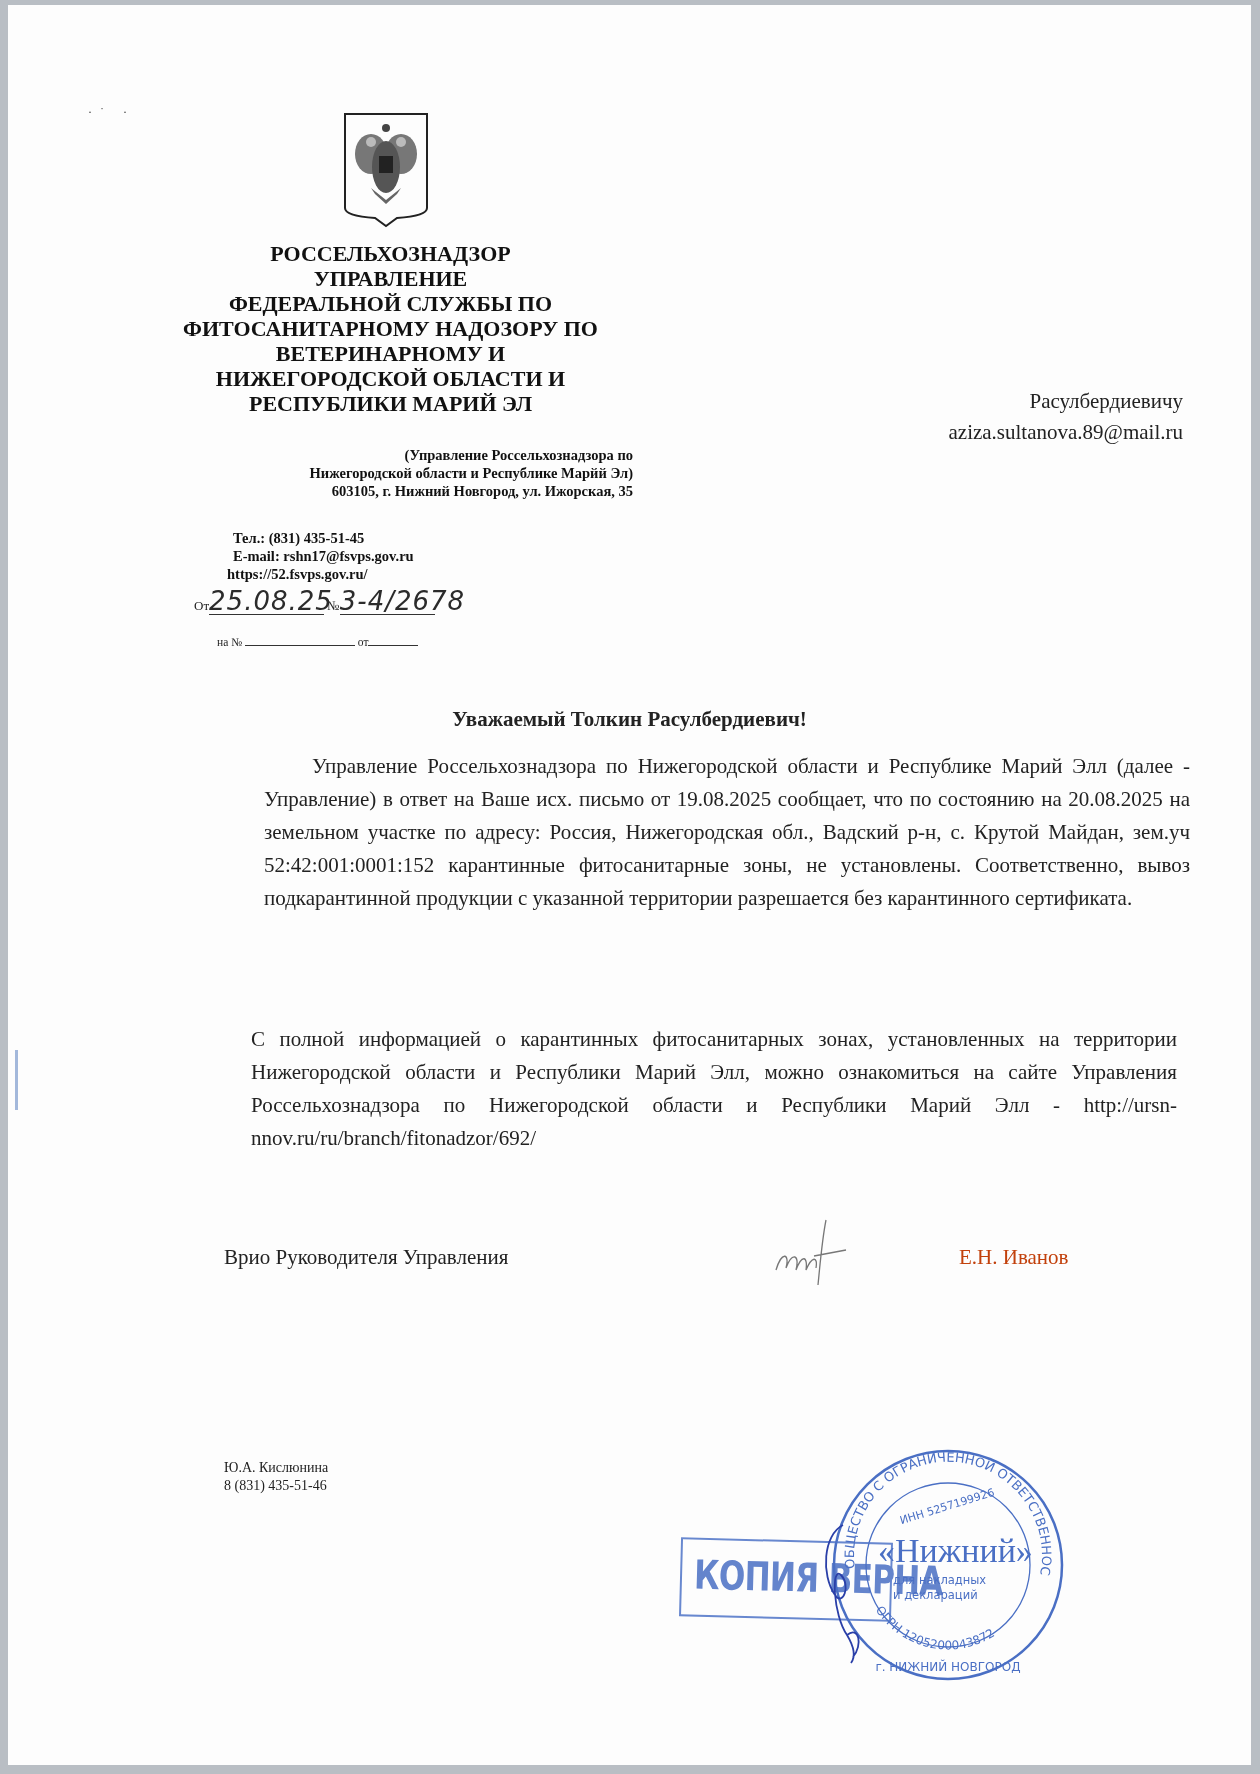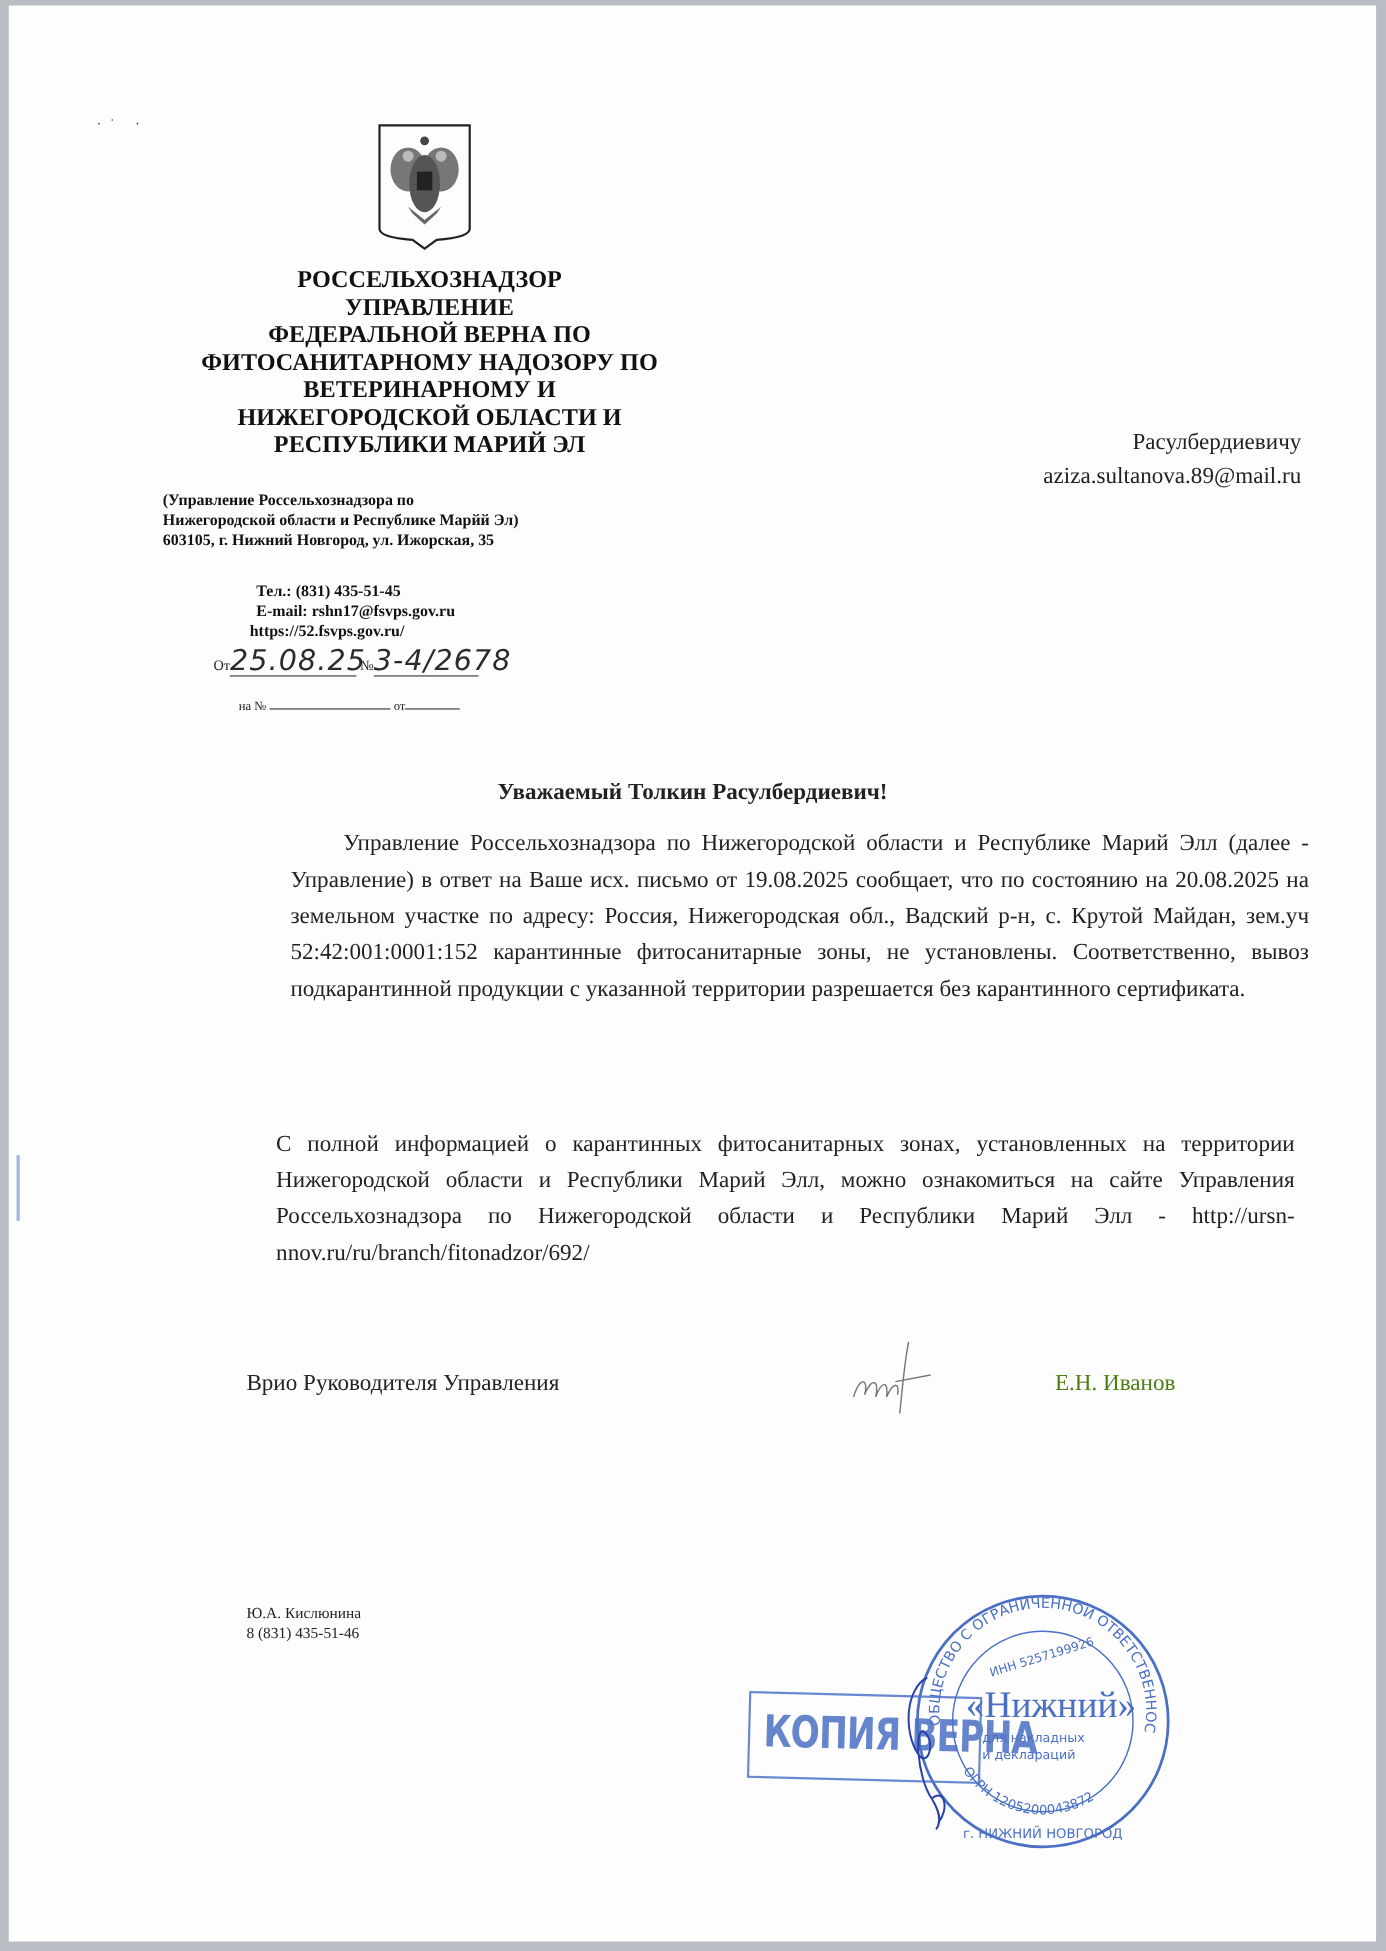--- a/index.html
+++ b/index.html
@@ -29,21 +29,21 @@
     width: 90px; height: 116px;
   }
   .org {
     position: absolute; left: 140px; top: 236px; width: 485px;
     text-align: center; font-weight: bold;
     font-size: 22px; line-height: 25px; color: #111;
   }
   .org div { white-space: nowrap; }
   .org-sub {
     position: absolute; left: 140px; top: 441px; width: 485px;
-    text-align: left; font-weight: bold;
+    text-align: right; font-weight: bold;
     font-size: 14.5px; line-height: 18px; color: #111;
   }
   .org-sub div { white-space: nowrap; }
   .contacts {
     position: absolute; left: 225px; top: 504px;
     font-weight: bold; font-size: 14.5px; line-height: 18px; color: #111; margin-top: 20px;
   }
   .contacts .url { margin-left: -6px; }
   .regnum {
     position: absolute; left: 186px; top: 583px;
@@ -75,21 +75,21 @@
   }
   .body-text {
     position: absolute; left: 243px; width: 926px;
     font-size: 21px; line-height: 33px; text-align: justify; color: #222;
     font-family: "Liberation Serif", serif;
   }
   .p1 { top: 745px; text-indent: 48px; margin-left: 13px; }
   .p2 { top: 1018px; }
   
   .sig-title { position: absolute; left: 216px; top: 1240px; font-size: 21px; color: #222; }
-  .sig-name { position: absolute; left: 951px; top: 1240px; font-size: 21px; color: #4d7c0f; }
+  .sig-name { position: absolute; left: 951px; top: 1240px; font-size: 21px; color: #c2410c; }
   .sig-mark { position: absolute; left: 760px; top: 1205px; width: 110px; height: 80px; }
   
   .executor {
     position: absolute; left: 216px; top: 1454px;
     font-size: 14px; line-height: 18px; color: #222;
   }
   
   .copy-stamp {
     position: absolute; left: 672px; top: 1535px; width: 208px; height: 75px;
     border: 2px solid #4f74c8; opacity: .85;
@@ -134,21 +134,21 @@
       <rect x="38" y="44" width="14" height="17" fill="#222"></rect>
       <circle cx="30" cy="30" r="5" fill="#bbb"></circle>
       <circle cx="60" cy="30" r="5" fill="#bbb"></circle>
       <path d="M30 76 L45 88 L60 76 L56 82 L45 92 L34 82 Z" fill="#666"></path>
     </g>
   </svg>
 
   <div class="org">
     <div>РОССЕЛЬХОЗНАДЗОР</div>
     <div>УПРАВЛЕНИЕ</div>
-    <div>ФЕДЕРАЛЬНОЙ ВЕРНА ПО</div>
+    <div>ФЕДЕРАЛЬНОЙ СЛУЖБЫ ПО</div>
     <div>ФИТОСАНИТАРНОМУ НАДОЗОРУ ПО</div>
     <div>ВЕТЕРИНАРНОМУ И</div>
     <div>НИЖЕГОРОДСКОЙ ОБЛАСТИ И</div>
     <div>РЕСПУБЛИКИ МАРИЙ ЭЛ</div>
   </div>
   <div class="org-sub">
     <div>(Управление Россельхознадзора по</div>
     <div>Нижегородской области и Республике Марйй Эл)</div>
     <div>603105, г. Нижний Новгород, ул. Ижорская, 35</div>
   </div>

